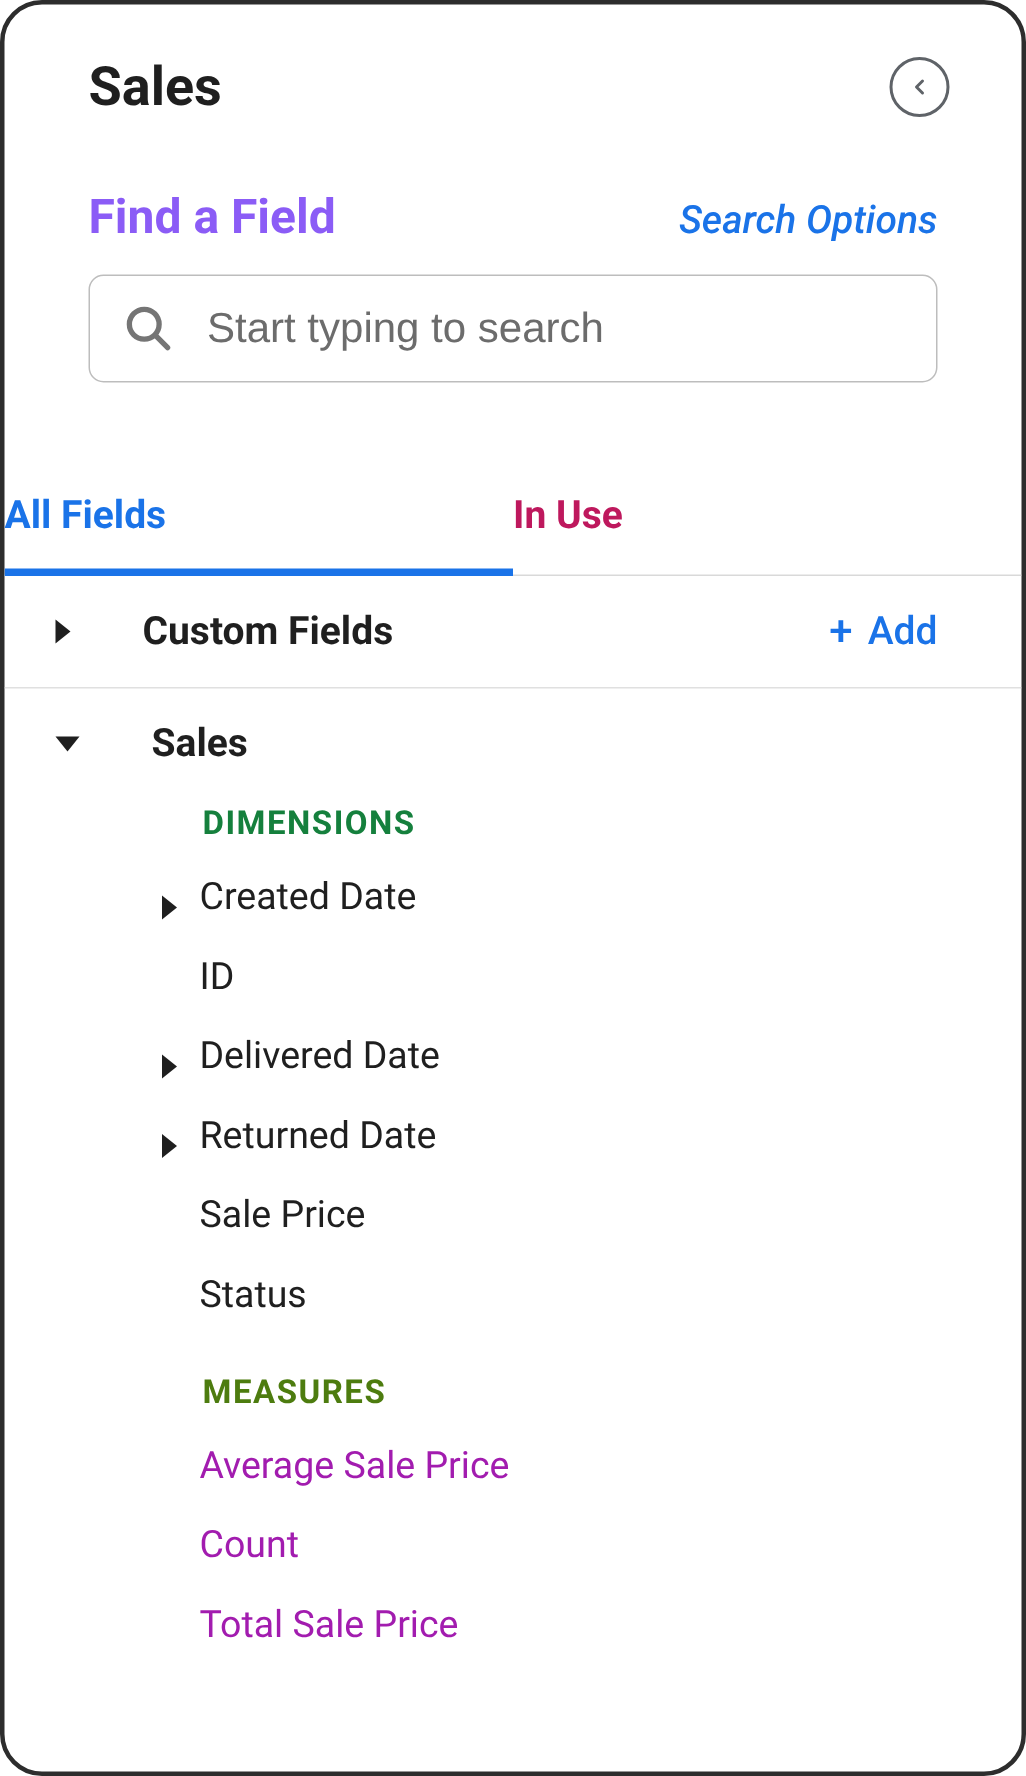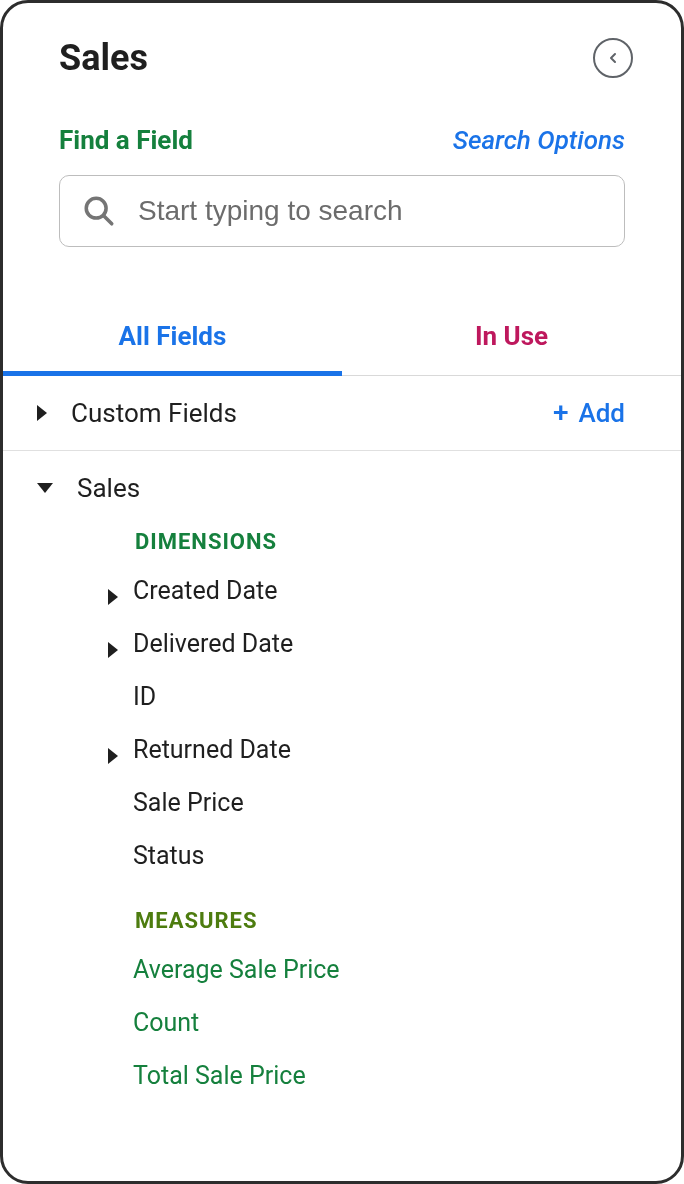--- a/index.html
+++ b/index.html
@@ -41,23 +41,23 @@
     cursor: pointer;
   }
   .collapse-btn svg { width: 16px; height: 16px; }
   .find-row {
     display: flex;
     align-items: baseline;
     justify-content: space-between;
     padding: 46px 56px 0 56px;
   }
   .find-label {
-    font-size: 26px;
-    font-weight: 700;
-    color: #15803d;
+    font-size: 32px;
+    font-weight: 700;
+    color: #8b5cf6;
   }
   .search-options {
     font-size: 26px;
     font-weight: 500;
     color: #1a73e8;
     cursor: pointer;
     font-style: italic;
   }
   .search-box {
     margin: 20px 56px 0 56px;
@@ -79,21 +79,20 @@
     background: transparent;
   }
   .search-input::placeholder { color: #6c6c6c; }
   .tabs {
     display: flex;
     margin-top: 58px;
     border-bottom: 1px solid #d9d9d9;
   }
   .tab {
     flex: 1;
-    text-align: center;
     font-size: 26px;
     font-weight: 700;
     padding: 16px 0 20px 0;
     cursor: pointer;
   }
   .tab.active {
     color: #1a73e8;
     border-bottom: 5px solid #1a73e8;
     margin-bottom: -1px;
   }
@@ -115,23 +114,23 @@
     border-bottom: 8px solid transparent;
     border-left: 10px solid #1f1f1f;
   }
   .caret.down {
     border-left: 8px solid transparent;
     border-right: 8px solid transparent;
     border-top: 10px solid #1f1f1f;
   }
   .section-label {
     font-size: 26px;
-    font-weight: 400;
+    font-weight: 700;
     color: #1f1f1f;
-    margin-left: 24px;
+    margin-left: 48px;
   }
   .add-link {
     font-size: 26px;
     font-weight: 500;
     color: #1a73e8;
     cursor: pointer;
     display: flex;
     align-items: center;
     gap: 10px;
   }
@@ -157,21 +156,21 @@
   .field-caret {
     width: 40px;
     display: flex;
     justify-content: center;
   }
   .field-label {
     font-size: 25px;
     color: #1f1f1f;
     font-weight: 400;
   }
-  .field-label.measure { color: #15803d; }
+  .field-label.measure { color: #a21caf; }
 </style>
 </head>
 <body>
 
 <div class="panel">
 
   <div class="header">
     <div class="header-title">Sales</div>
     <div class="collapse-btn">
       <svg viewBox="0 0 24 24">
@@ -217,30 +216,30 @@
 
     <div class="group-heading">DIMENSIONS</div>
 
     <div class="field-row">
       <span class="field-caret">
           <span class="caret right"></span>
         </span>
       <span class="field-label">Created Date</span>
     </div>
     <div class="field-row">
+      <span class="field-caret"></span>
+      <span class="field-label">ID</span>
+    </div>
+    <div class="field-row">
       <span class="field-caret">
           <span class="caret right"></span>
         </span>
       <span class="field-label">Delivered Date</span>
     </div>
     <div class="field-row">
-      <span class="field-caret"></span>
-      <span class="field-label">ID</span>
-    </div>
-    <div class="field-row">
       <span class="field-caret">
           <span class="caret right"></span>
         </span>
       <span class="field-label">Returned Date</span>
     </div>
     <div class="field-row">
       <span class="field-caret"></span>
       <span class="field-label">Sale Price</span>
     </div>
     <div class="field-row">

